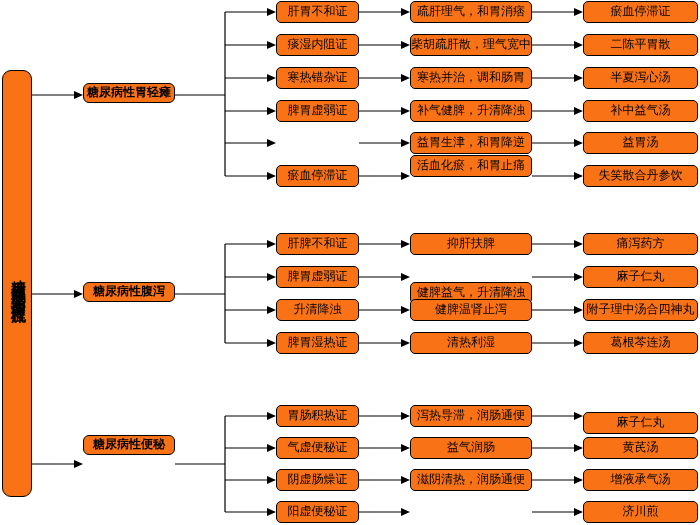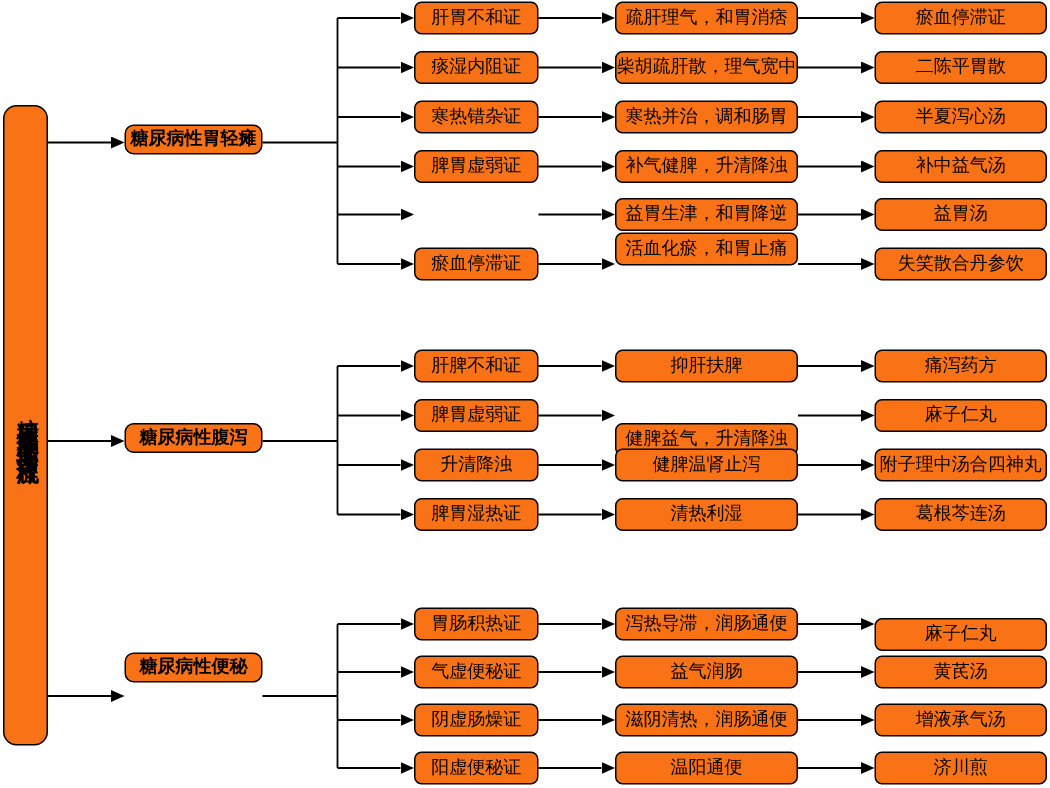--- a/index.html
+++ b/index.html
@@ -188,16 +188,15 @@
 
   <div class="box syn" style="top:437px">气虚便秘证</div>
   <div class="box trt" style="top:437px">益气润肠</div>
   <div class="box rx" style="top:437px">黄芪汤</div>
 
   <div class="box syn" style="top:469px">阴虚肠燥证</div>
   <div class="box trt" style="top:469px">滋阴清热，润肠通便</div>
   <div class="box rx" style="top:469px">增液承气汤</div>
 
   <div class="box syn" style="top:501px">阳虚便秘证</div>
-  <div class="box trt" style="top:501px">温阳通便</div>
   <div class="box rx" style="top:501px">济川煎</div>
 
 </div>
 
 </body></html>

